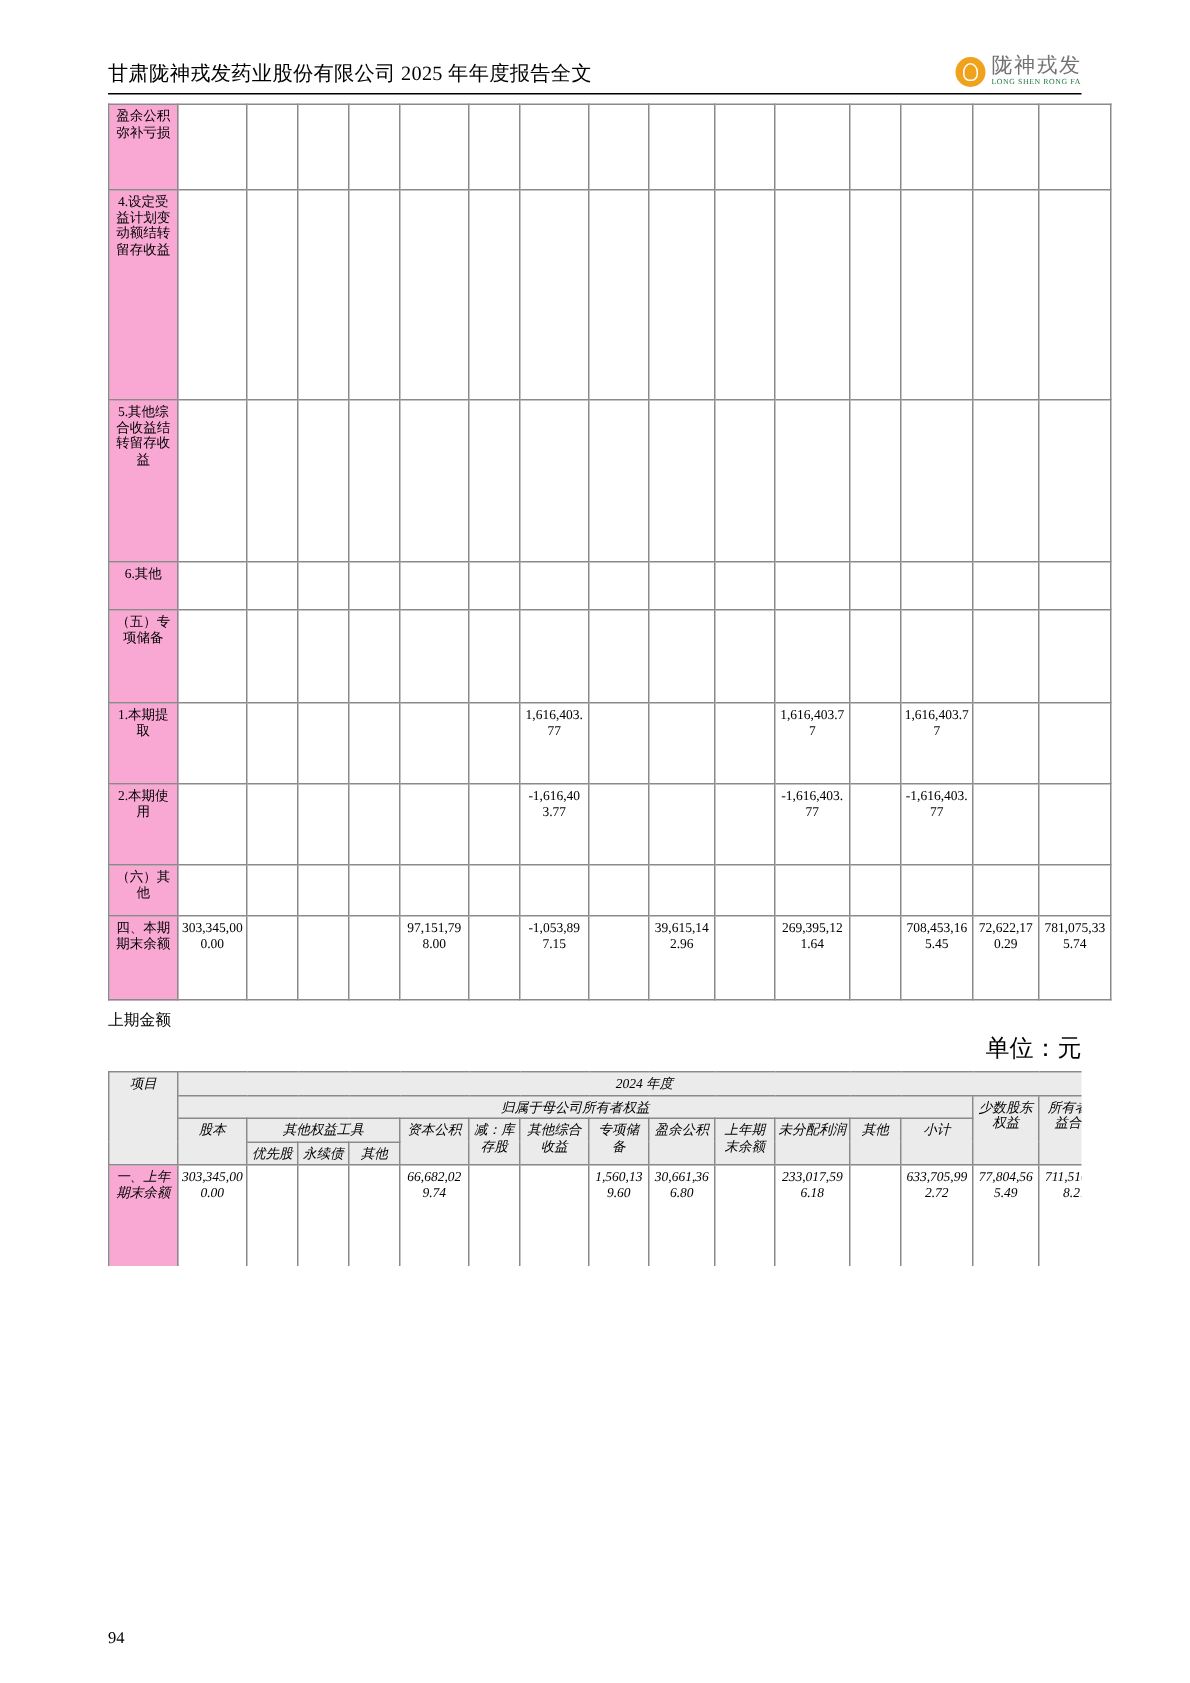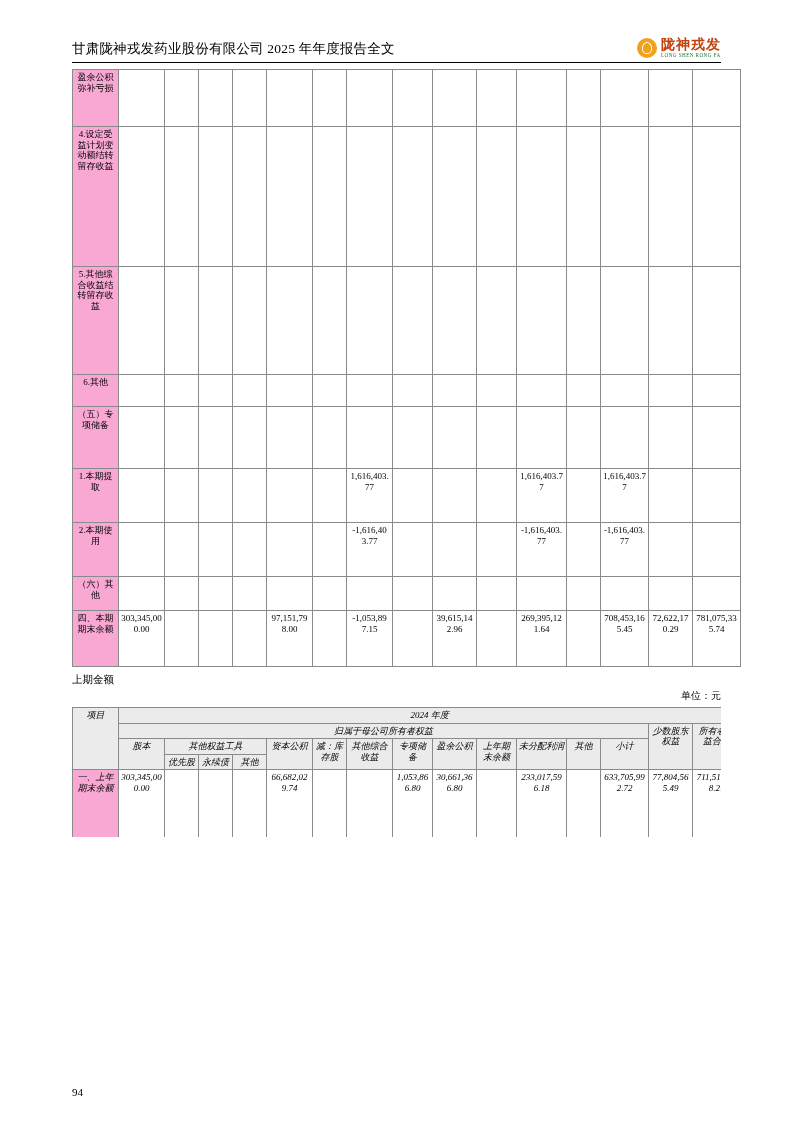--- a/index.html
+++ b/index.html
@@ -61,22 +61,22 @@
     border-radius: 50% 50% 40% 40%;
     box-sizing: border-box;
   }
   .logo-text {
     display: flex;
     flex-direction: column;
     line-height: 1.05;
   }
   .logo-cn {
     font-size: 14px;
-    font-weight: bold;
-    color: #c2410c;
+    font-weight: normal;
+    color: #737373;
     letter-spacing: 1px;
   }
   .logo-en {
     font-size: 5.2px;
     color: #1e7a3c;
     letter-spacing: 0.4px;
   }
   .header-rule {
     border: none;
     border-top: 1px solid #000000;
@@ -114,21 +114,21 @@
     vertical-align: middle;
     font-size: 9px;
   }
   .tall-a td { height: 52px; }
   
   .caption {
     font-size: 10.5px;
     margin: 6px 0 2px 0;
   }
   .unit {
-    font-size: 10px;
+    font-size: 16px;
     text-align: right;
     margin: 0 0 4px 0;
   }
   .page-number {
     position: absolute;
     left: 72px;
     bottom: 24px;
     font-size: 11px;
   }
   .clip {
@@ -393,21 +393,21 @@
     <tbody>
       <tr style="height:70px">
         <td class="lbl">一、上年期末余额</td>
         <td class="num">303,345,000.00</td>
         <td class="num"></td>
         <td class="num"></td>
         <td class="num"></td>
         <td class="num">66,682,029.74</td>
         <td class="num"></td>
         <td class="num"></td>
-        <td class="num">1,053,866.80</td>
+        <td class="num">1,560,139.60</td>
         <td class="num">30,661,366.80</td>
         <td class="num"></td>
         <td class="num">233,017,596.18</td>
         <td class="num"></td>
         <td class="num">633,705,992.72</td>
         <td class="num">77,804,565.49</td>
         <td class="num">711,510,558.21</td>
       </tr>
       <tr style="height:20px">
         <td class="lbl">加</td>

